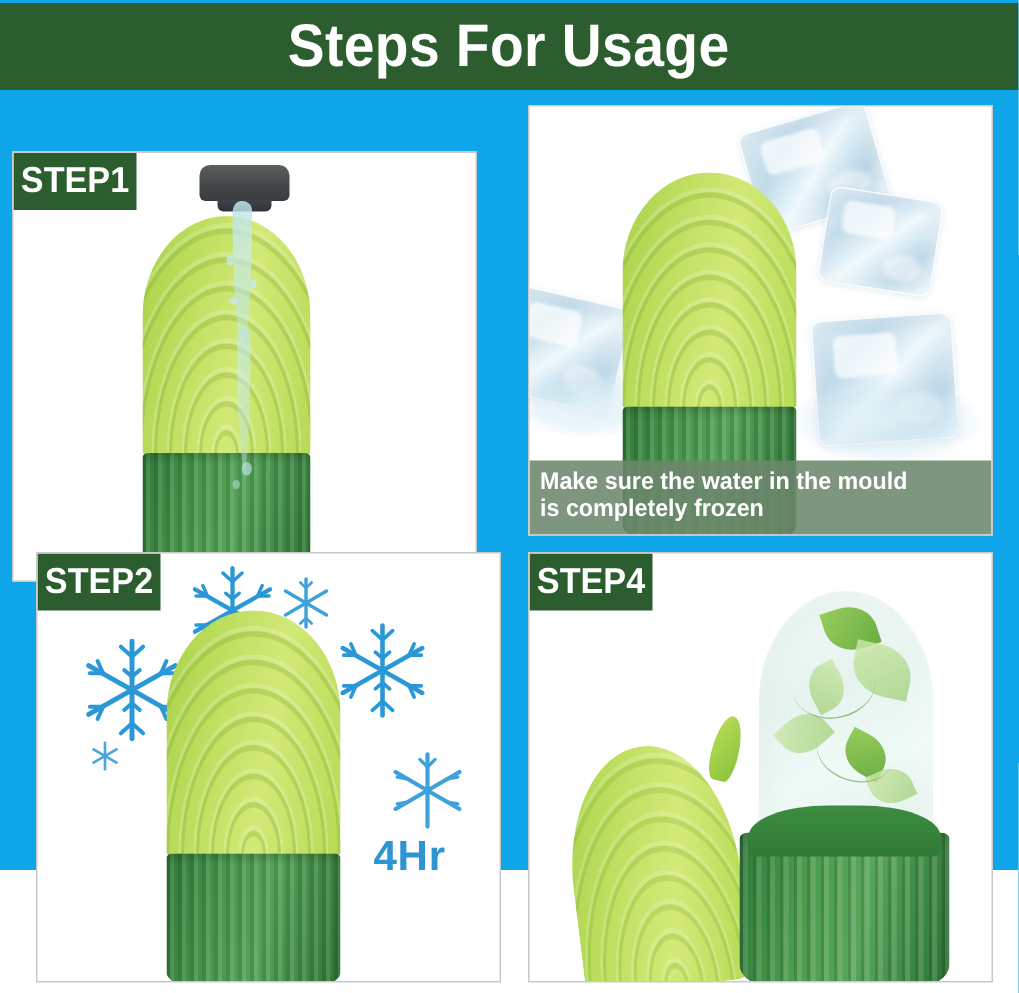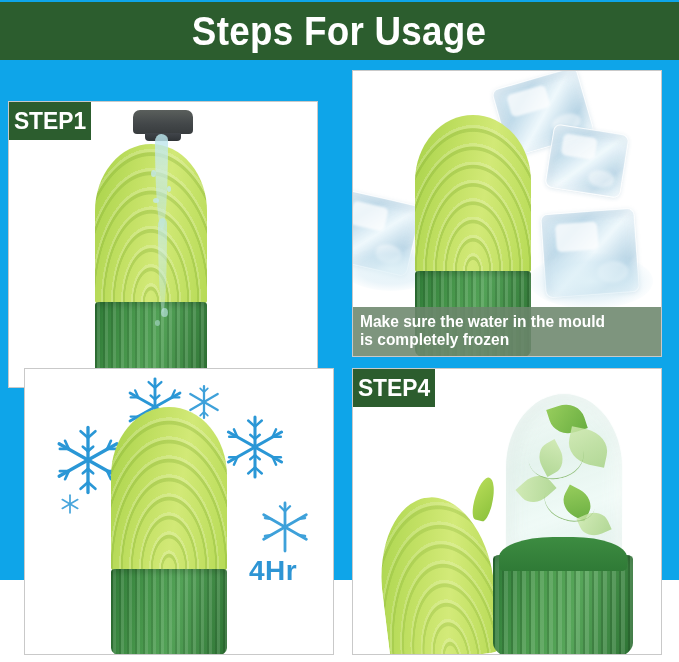--- a/index.html
+++ b/index.html
@@ -435,20 +435,23 @@
           </svg>
       </div>
 
       <div class="roller" style="left:86px;top:38px;width:116px;height:252px;z-index:6;">
         <div class="top-dome" style="height:164px;"></div>
         <div class="bottom-base" style="top:162px;height:92px;"></div>
       </div>
 
       <div class="hr-label" style="left:224px;top:186px;">4Hr</div>
 
+      <div class="step-badge">
+        <span>STEP2</span>
+      </div>
 
     </div>
   </div>
 
   <div class="panel p4">
     <div class="stage">
 
       <div class="ice-mould" style="left:152px;top:24px;width:116px;height:160px;">
         <div class="leaf" style="left:44px;top:10px;width:34px;height:30px;transform:rotate(-18deg);"></div>
         <div class="leaf" style="left:56px;top:96px;width:30px;height:26px;transform:rotate(28deg);"></div>

